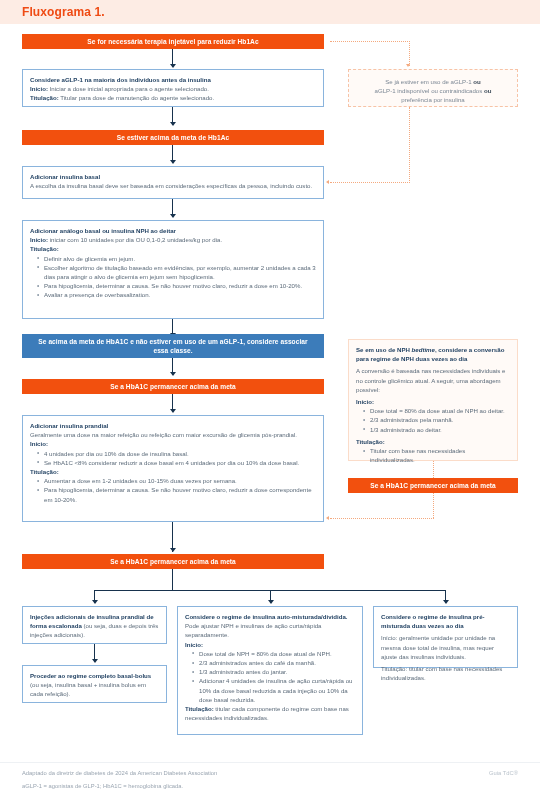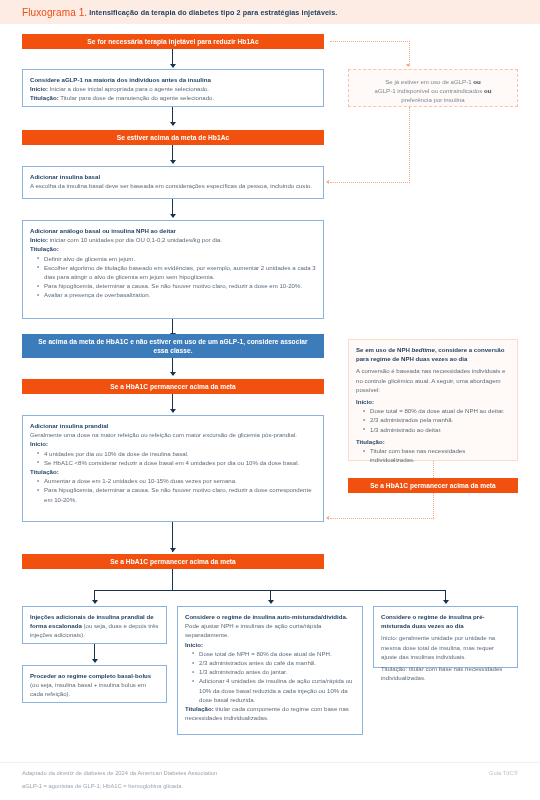--- a/index.html
+++ b/index.html
@@ -12,21 +12,21 @@
     color: #2b3a4a;
   }
 
   
   .header {
     position: absolute; left: 0; top: 0; width: 540px; height: 24px;
     background: #fdece4;
     display: flex; align-items: center;
     padding-left: 22px;
   }
-  .header .h-lead { font-size: 10px; font-weight: normal; color: #ef4b14; letter-spacing: .1px;}
+  .header .h-lead { font-size: 12px; font-weight: bold; color: #ef4b14; letter-spacing: .1px;}
   .header .h-rest { font-size: 7.2px; font-weight: bold; color: #1b3c5e; letter-spacing: .1px; margin-left: 2px;}
 
   
   .bar {
     position: absolute;
     display: flex; align-items: center; justify-content: center;
     text-align: center;
     color: #ffffff; font-weight: bold; font-size: 6.6px;
     line-height: 9px;
     padding: 3px 8px;
@@ -100,21 +100,20 @@
   }
   .footer .f1 { position: absolute; left: 22px; top: 7px;  font-size: 5.8px; color: #9aa5b1; }
   .footer .f2 { position: absolute; left: 22px; top: 20px; font-size: 5.8px; color: #9aa5b1; }
   .footer .fr { position: absolute; right: 22px; top: 7px; font-size: 5.8px; color: #b9c2cb; }
 </style>
 </head>
 <body>
 
 <div class="header">
   <span class="h-lead">Fluxograma 1.</span>
-  <span class="h-rest">Intensificação da terapia do diabetes tipo 2 para estratégias injetáveis.</span>
 </div>
 
 <div class="bar orange" style="left:22px; top:34px; width:302px; height:15px;">Se for necessária terapia injetável para reduzir Hb1Ac</div>
 
 <div class="vline" style="left:172px; top:49px; height:18px;"></div>
 <div class="arrow-down" style="left:169.5px; top:64px;"></div>
 
 <div class="box" style="left:22px; top:69px; width:302px; height:38px;">
   <span class="ttl">Considere aGLP-1 na maioria dos indivíduos antes da insulina</span>
   <p><b>Início:</b> <span>Iniciar a dose inicial apropriada para o agente selecionado.</span></p>

